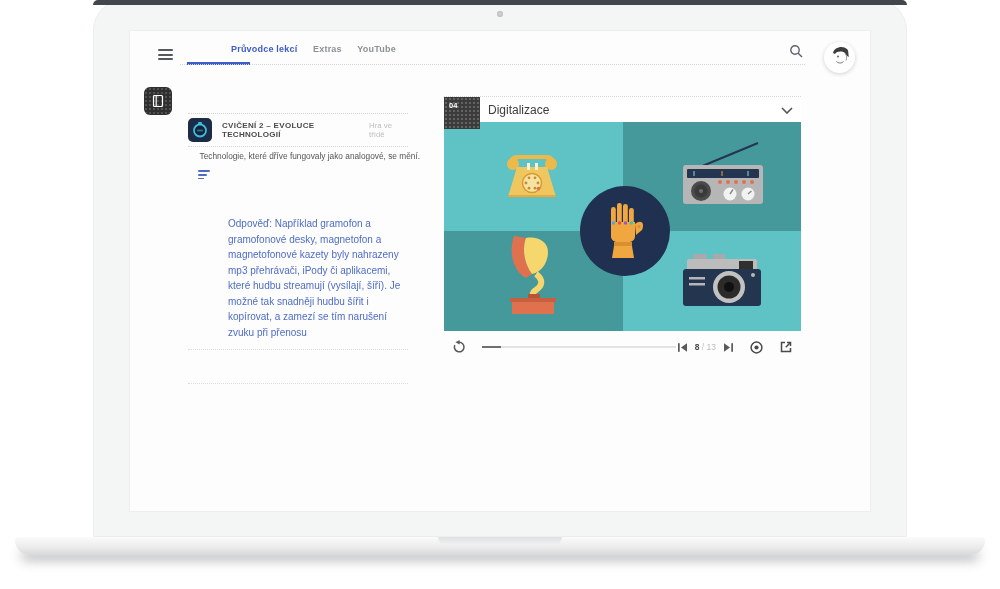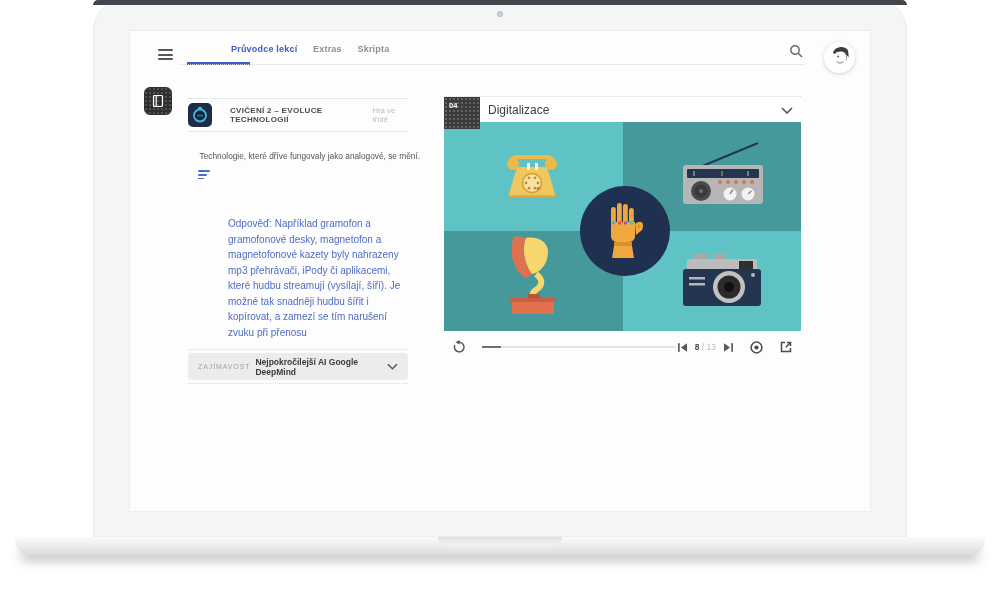--- a/index.html
+++ b/index.html
@@ -56,23 +56,23 @@
   
   .book-btn{
     position:absolute; left:14px; top:56px; width:28px; height:28px; border-radius:6px;
     background-color:#2f2f2f;
     background-image:radial-gradient(rgba(255,255,255,.18) .7px, transparent .8px);
     background-size:4px 4px;
     display:flex; align-items:center; justify-content:center; cursor:pointer;
   }
   
   .ex-card{
-    position:absolute; left:58px; top:67px; width:220px; height:34px;
+    position:absolute; left:58px; top:82px; width:220px; height:34px;
     border-top:1px dotted #d6d6d6; border-bottom:1px dotted #d6d6d6;
-    display:flex; align-items:center;gap:8px;
+    display:flex; align-items:center;
   }
   .ex-icon{
     width:24px; height:24px; border-radius:5px; background:#1c2b47; flex:0 0 auto;
     display:flex; align-items:center; justify-content:center;
   }
   .ex-title{ margin-left:10px; font-size:8px; font-weight:bold; color:#4a4a4a; letter-spacing:.3px; }
   .ex-badge{ margin-left:auto; font-size:7.8px; color:#bdbdbd; }
   .intro{ position:absolute; left:58px; top:120px; width:232px; font-size:8.3px; color:#555; white-space:nowrap;text-align:right; }
   .q-icon{ position:absolute; left:68px; top:139px; width:12px; }
   .q-icon i{ display:block; height:1.8px; background:#4e6cc4; margin-bottom:2px; border-radius:1px; }
@@ -140,21 +140,21 @@
     <div class="screen">
 
       <div class="hamburger">
           <span></span>
           <span></span>
           <span></span>
         </div>
       <nav class="tabs">
         <span class="tab active">Průvodce lekcí</span>
         <span class="tab">Extras</span>
-        <span class="tab">Skripta</span>
+        <span class="tab">YouTube</span>
       </nav>
       <div class="tab-underline"></div>
       <div class="hdr-divider"></div>
       <svg class="search-ic" width="14" height="14" viewBox="0 0 14 14">
         <circle cx="6" cy="6" r="4.2" fill="none" stroke="#5f6368" stroke-width="1.4"></circle>
         <line x1="9.2" y1="9.2" x2="13" y2="13" stroke="#5f6368" stroke-width="1.4"></line>
       </svg>
       <div class="avatar">
         <svg width="31" height="31" viewBox="0 0 31 31">
           <path d="M9 11 C10 5 19 3 23 7 C25 9 24 12 25 15 C23 14 22 13 21 11 C18 9 13 9 11 12 Z" fill="#3d3d3d"></path>
@@ -186,27 +186,20 @@
       <p class="intro">Technologie, které dříve fungovaly jako analogové, se mění.</p>
 
       <div class="q-icon">
           <i></i>
           <i></i>
           <i></i>
         </div>
       <p class="a-text">Odpověď: Například gramofon a gramofonové desky, magnetofon a magnetofonové kazety byly nahrazeny mp3 přehrávači, iPody či aplikacemi, které hudbu streamují (vysílají, šíří). Je možné tak snadněji hudbu šířit i kopírovat, a zamezí se tím narušení zvuku při přenosu</p>
 
       <div class="sec-line" style="top:318px"></div>
-      <div class="interest">
-        <span class="interest-label">ZAJÍMAVOST</span>
-        <span class="interest-title">Nejpokročilejší AI Google DeepMind</span>
-        <svg class="chev" width="12" height="7" viewBox="0 0 12 7">
-          <path d="M1 1 L6 6 L11 1" stroke="#555" stroke-width="1.6" fill="none"></path>
-        </svg>
-      </div>
       <div class="sec-line" style="top:352px"></div>
 
       <div class="player">
         <div class="p-head">
           <div class="p-num">04</div>
           <div class="p-title">Digitalizace</div>
           <svg class="p-chevron" width="12" height="7" viewBox="0 0 12 7">
             <path d="M1 1 L6 6 L11 1" stroke="#555" stroke-width="1.6" fill="none"></path>
           </svg>
         </div>

